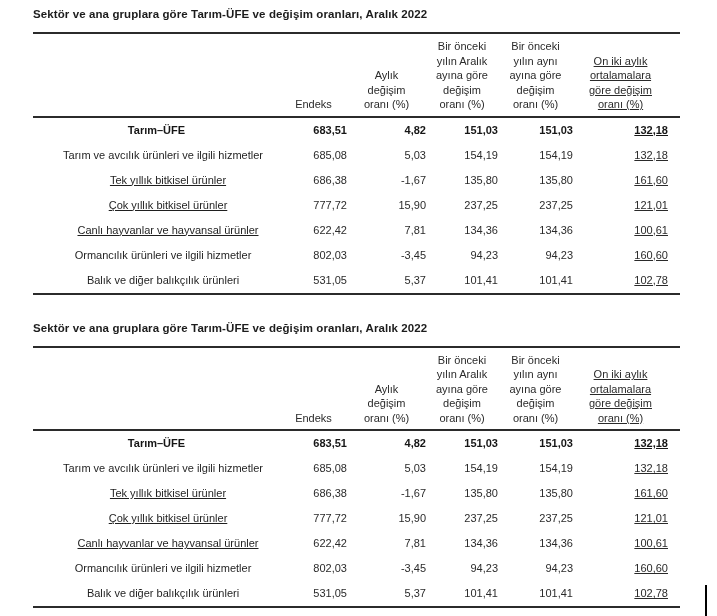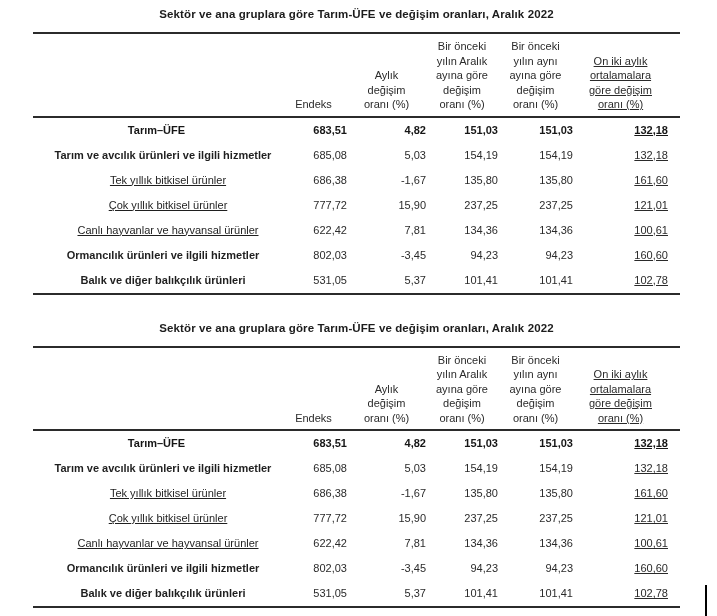--- a/index.html
+++ b/index.html
@@ -27,21 +27,20 @@
   }
   .tbl-block.first { padding-top: 8px; }
   .tbl-block.second { margin-top: 27px; }
   .tbl-title {
     font-size: 11.5px;
     line-height: 13px;
     font-weight: bold;
     color: #1c1c1c;
     margin: 0 0 11px 0;
     letter-spacing: 0.1px;
-    text-align: center;
   }
   table.data-table {
     border-collapse: collapse;
     table-layout: fixed;
     width: 647px;
     font-size: 11px;
     border-bottom: 2px solid #2b2b2b;
   }
   table.data-table thead tr {
     border-top: 2px solid #2b2b2b;
@@ -64,21 +63,21 @@
   }
   td.num {
     text-align: right;
     color: #2a2a2a;
   }
   td.label {
     text-align: center;
     color: #1f1f1f;
   }
   td.label.ind0 { padding-left: 0; }
-  td.label.ind1 { padding-left: 13px; font-weight: bold; }
+  td.label.ind1 { padding-left: 13px; }
   td.label.ind2 { padding-left: 23px; text-decoration: underline; }
   tr.bold td { font-weight: bold; color: #161616; }
   .cursor-bar {
     position: absolute;
     left: 705px;
     top: 585px;
     width: 2px;
     height: 31px;
     background: #000000;
   }

